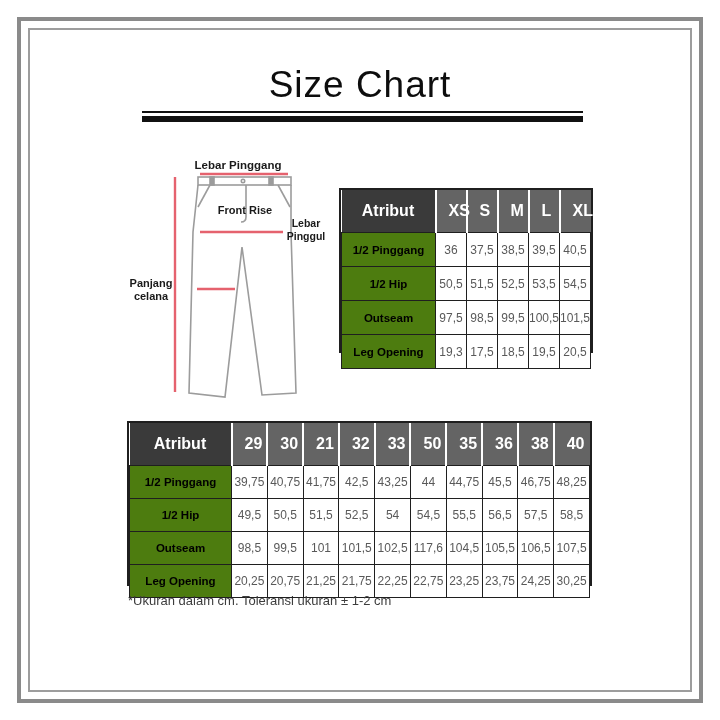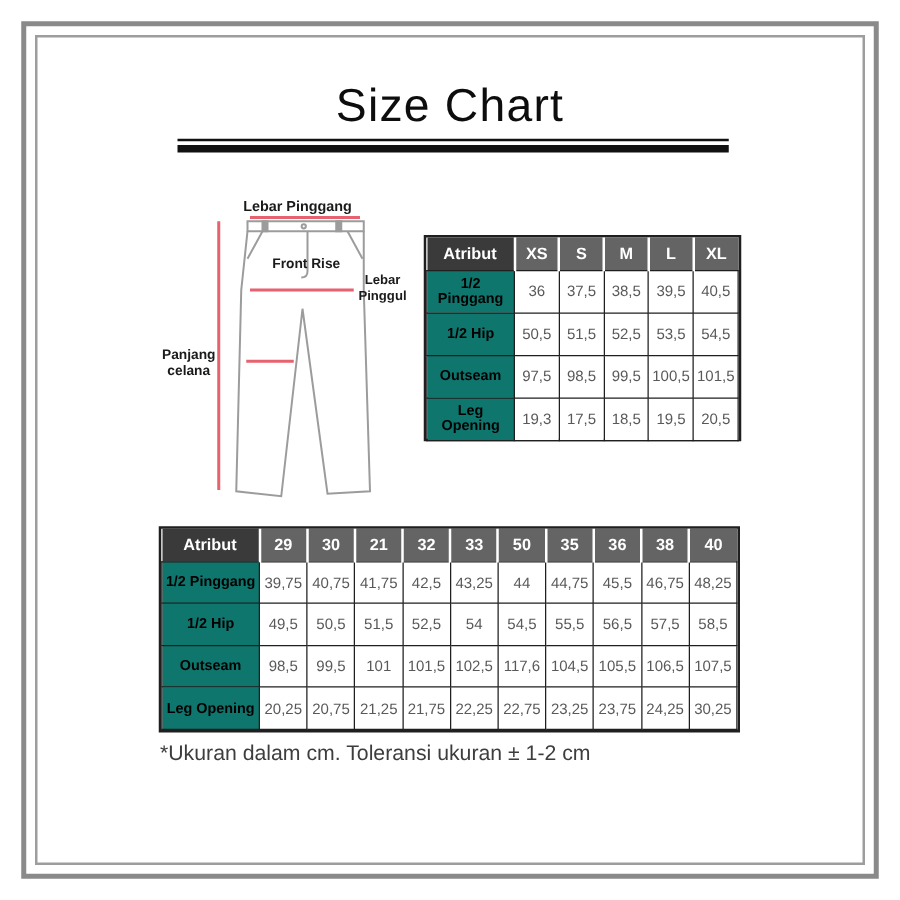--- a/index.html
+++ b/index.html
@@ -15,37 +15,37 @@
   }
   .rule-thin{position:absolute;top:111px;left:142px;width:441px;height:2px;background:#111;}
   .rule-thick{position:absolute;top:116px;left:142px;width:441px;height:6px;background:#111;}
   .pants-svg{position:absolute;left:130px;top:156px;width:200px;height:252px;overflow:visible;}
   .pants-svg text{font-family:"Liberation Sans", sans-serif;font-weight:bold;fill:#1a1a1a;}
   .tbl-wrap{position:absolute;border:2px solid #1f1f1f;background:#fff;box-sizing:border-box;}
   .tbl-wrap.t1{left:339px;top:188px;width:254px;height:165px;}
   .tbl-wrap.t2{left:127px;top:421px;width:465px;height:165px;}
   table.size-table{border-collapse:collapse;width:100%;height:100%;table-layout:fixed;}
   table.size-table th{
-    background:#646464;color:#fff;font-weight:bold;font-size:13px;
-    border:none;border-left:2.5px solid #ffffff;padding:0;text-align:center;
+    background:#646464;color:#fff;font-weight:bold;font-size:16px;
+    border:none;border-left:2.5px solid #ffffff;padding:12px;text-align:center;
   }
   table.size-table th:first-child{border-left:none;background:#3a3a3a;}
   table.size-table td{
     border:1.5px solid #1f1f1f;padding:0;text-align:center;font-size:12px;
     color:#595959;background:#fff;
   }
-  table.size-table td.label{background:#0f766e;color:#000;font-weight:bold;font-size:11.5px;}
+  table.size-table td.label{background:#4d7c0f;color:#000;font-weight:bold;font-size:11.5px;}
   .t1 thead tr{height:26px;}
   .t1 tbody tr{height:34px;}
   .t2 thead tr{height:26px;}
   .t2 tbody tr{height:33px;}
   .t1 th:first-child, .t1 td:first-child{width:69px;}
   .t2 th:first-child, .t2 td:first-child{width:77px;}
   .footnote{
-    position:absolute;left:128px;top:593px;font-size:17px;color:#3d3d3d;
+    position:absolute;left:128px;top:593px;font-size:13px;color:#3d3d3d;
   }
 </style>
 </head>
 <body>
 
 <div class="frame-outer"></div>
 <div class="frame-inner"></div>
 
 <div class="title">Size Chart</div>
 <div class="rule-thin"></div>

